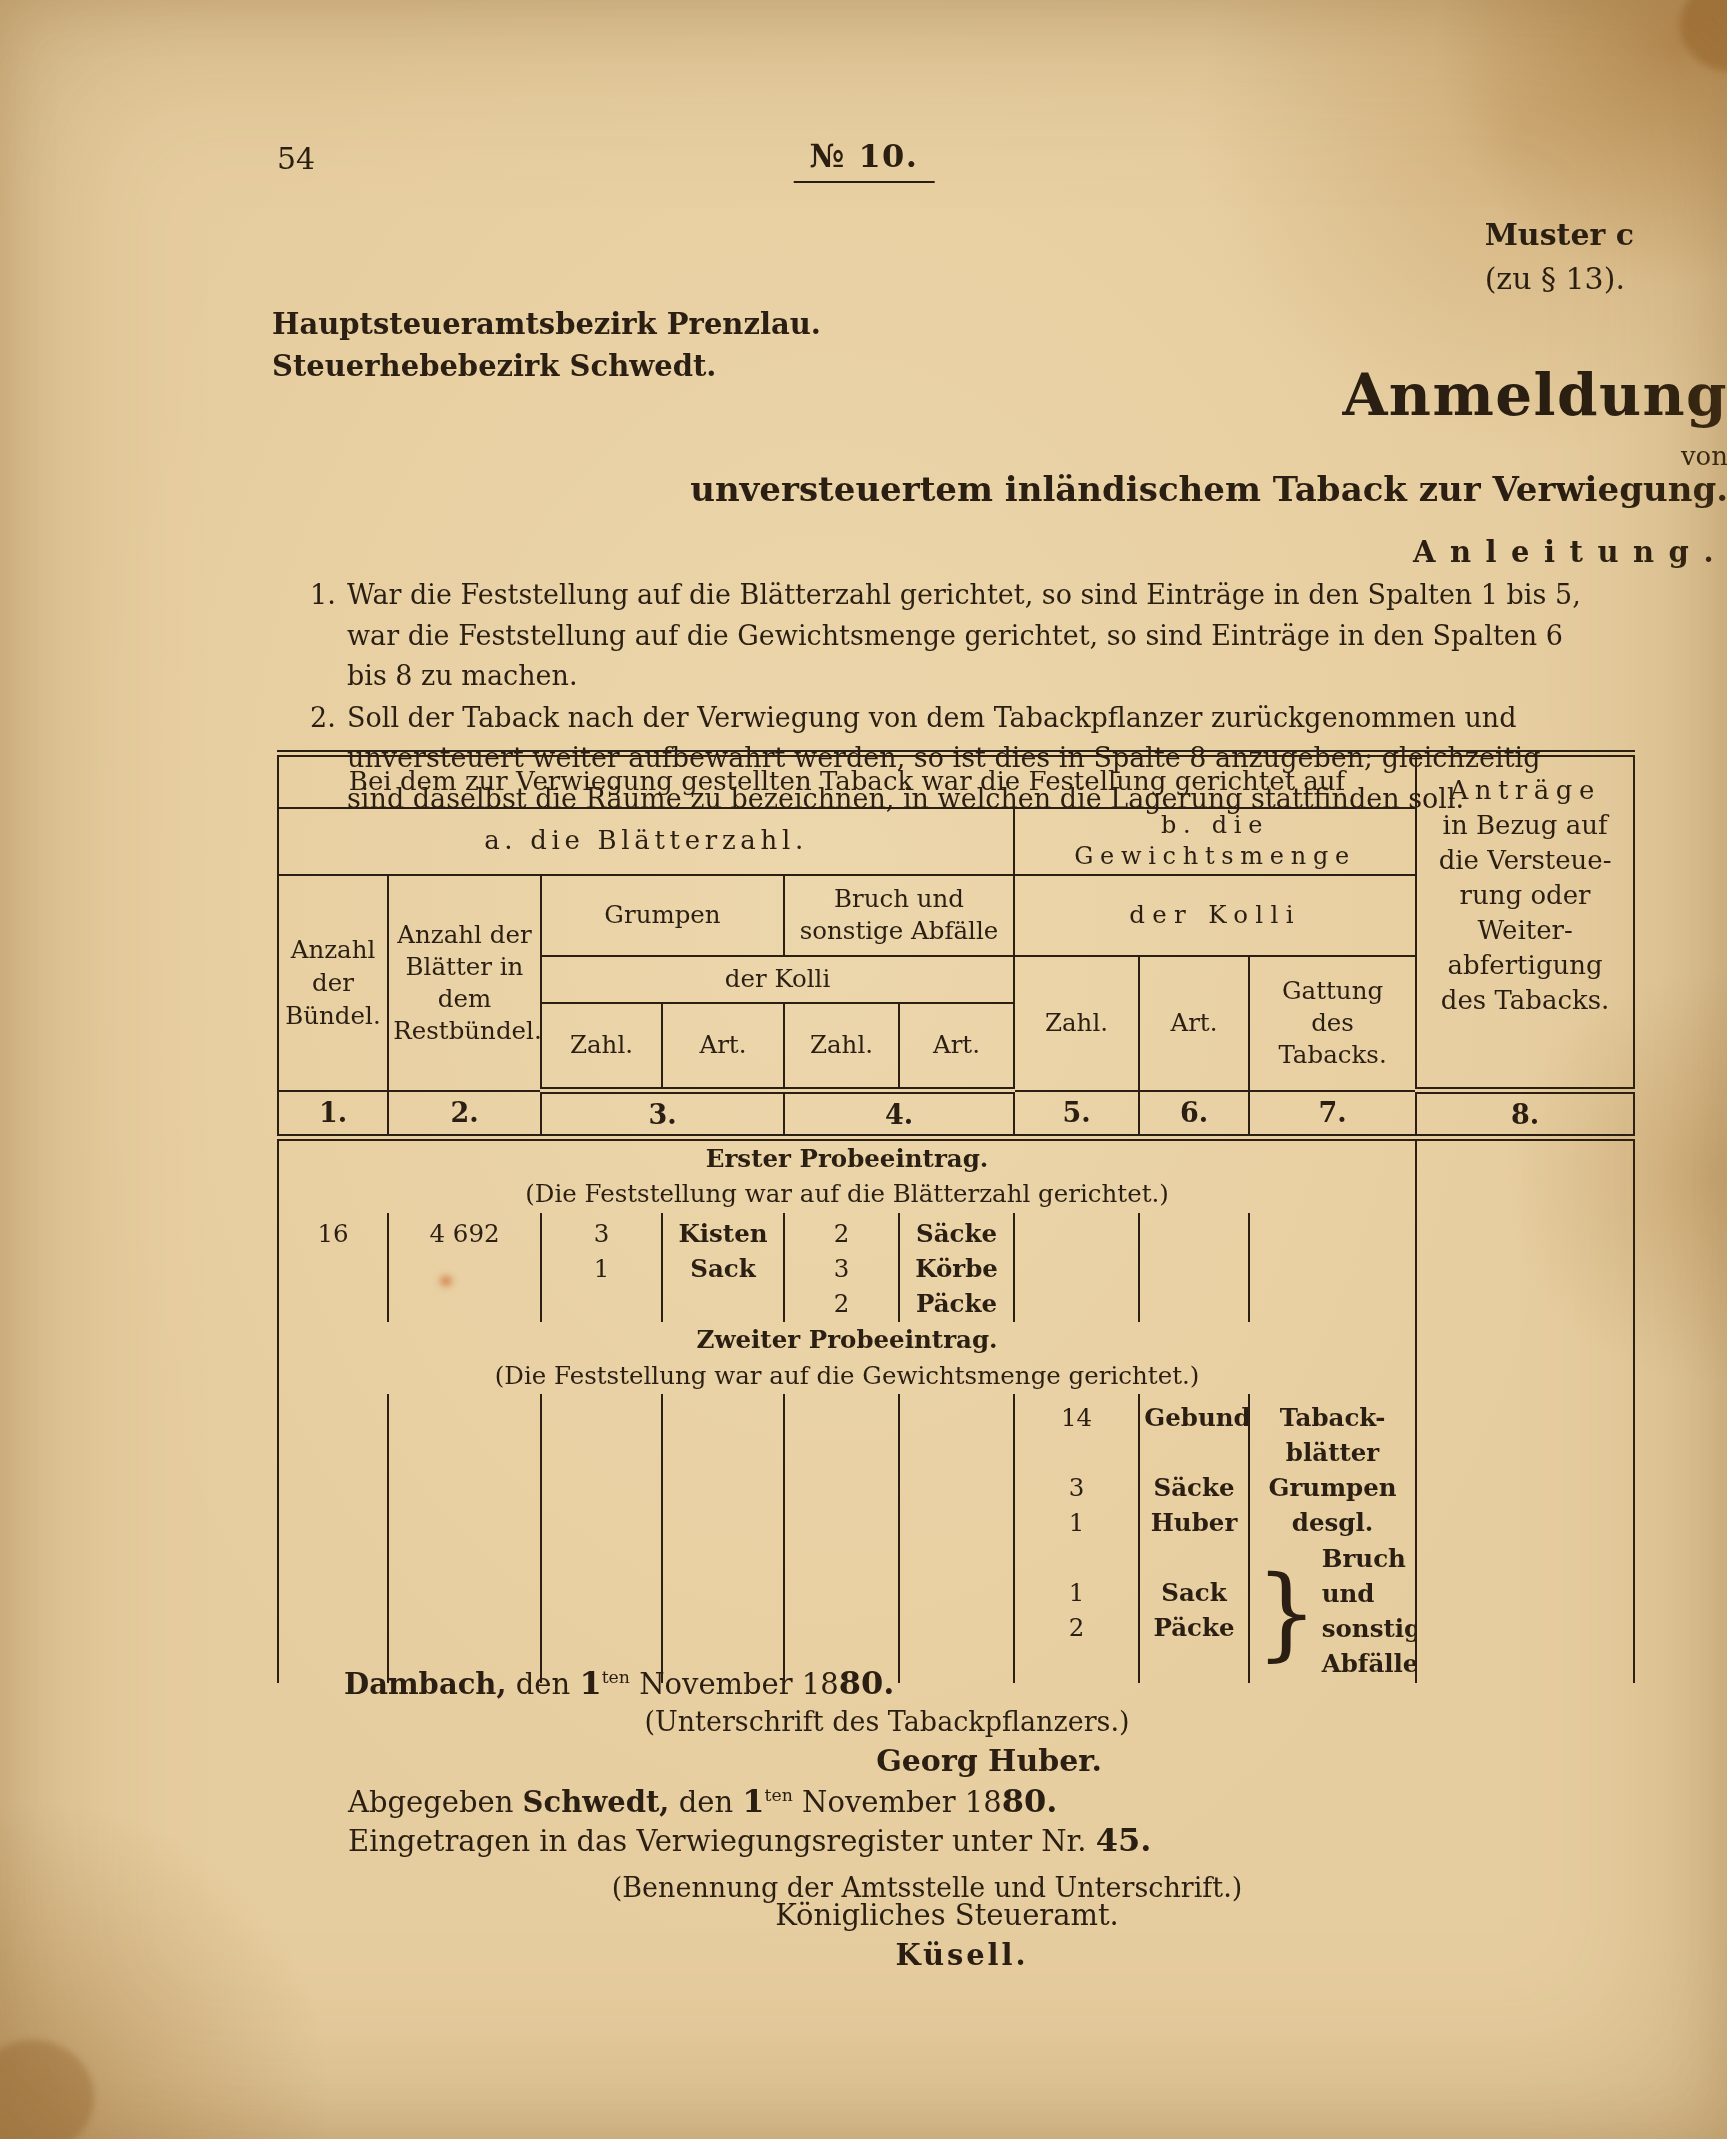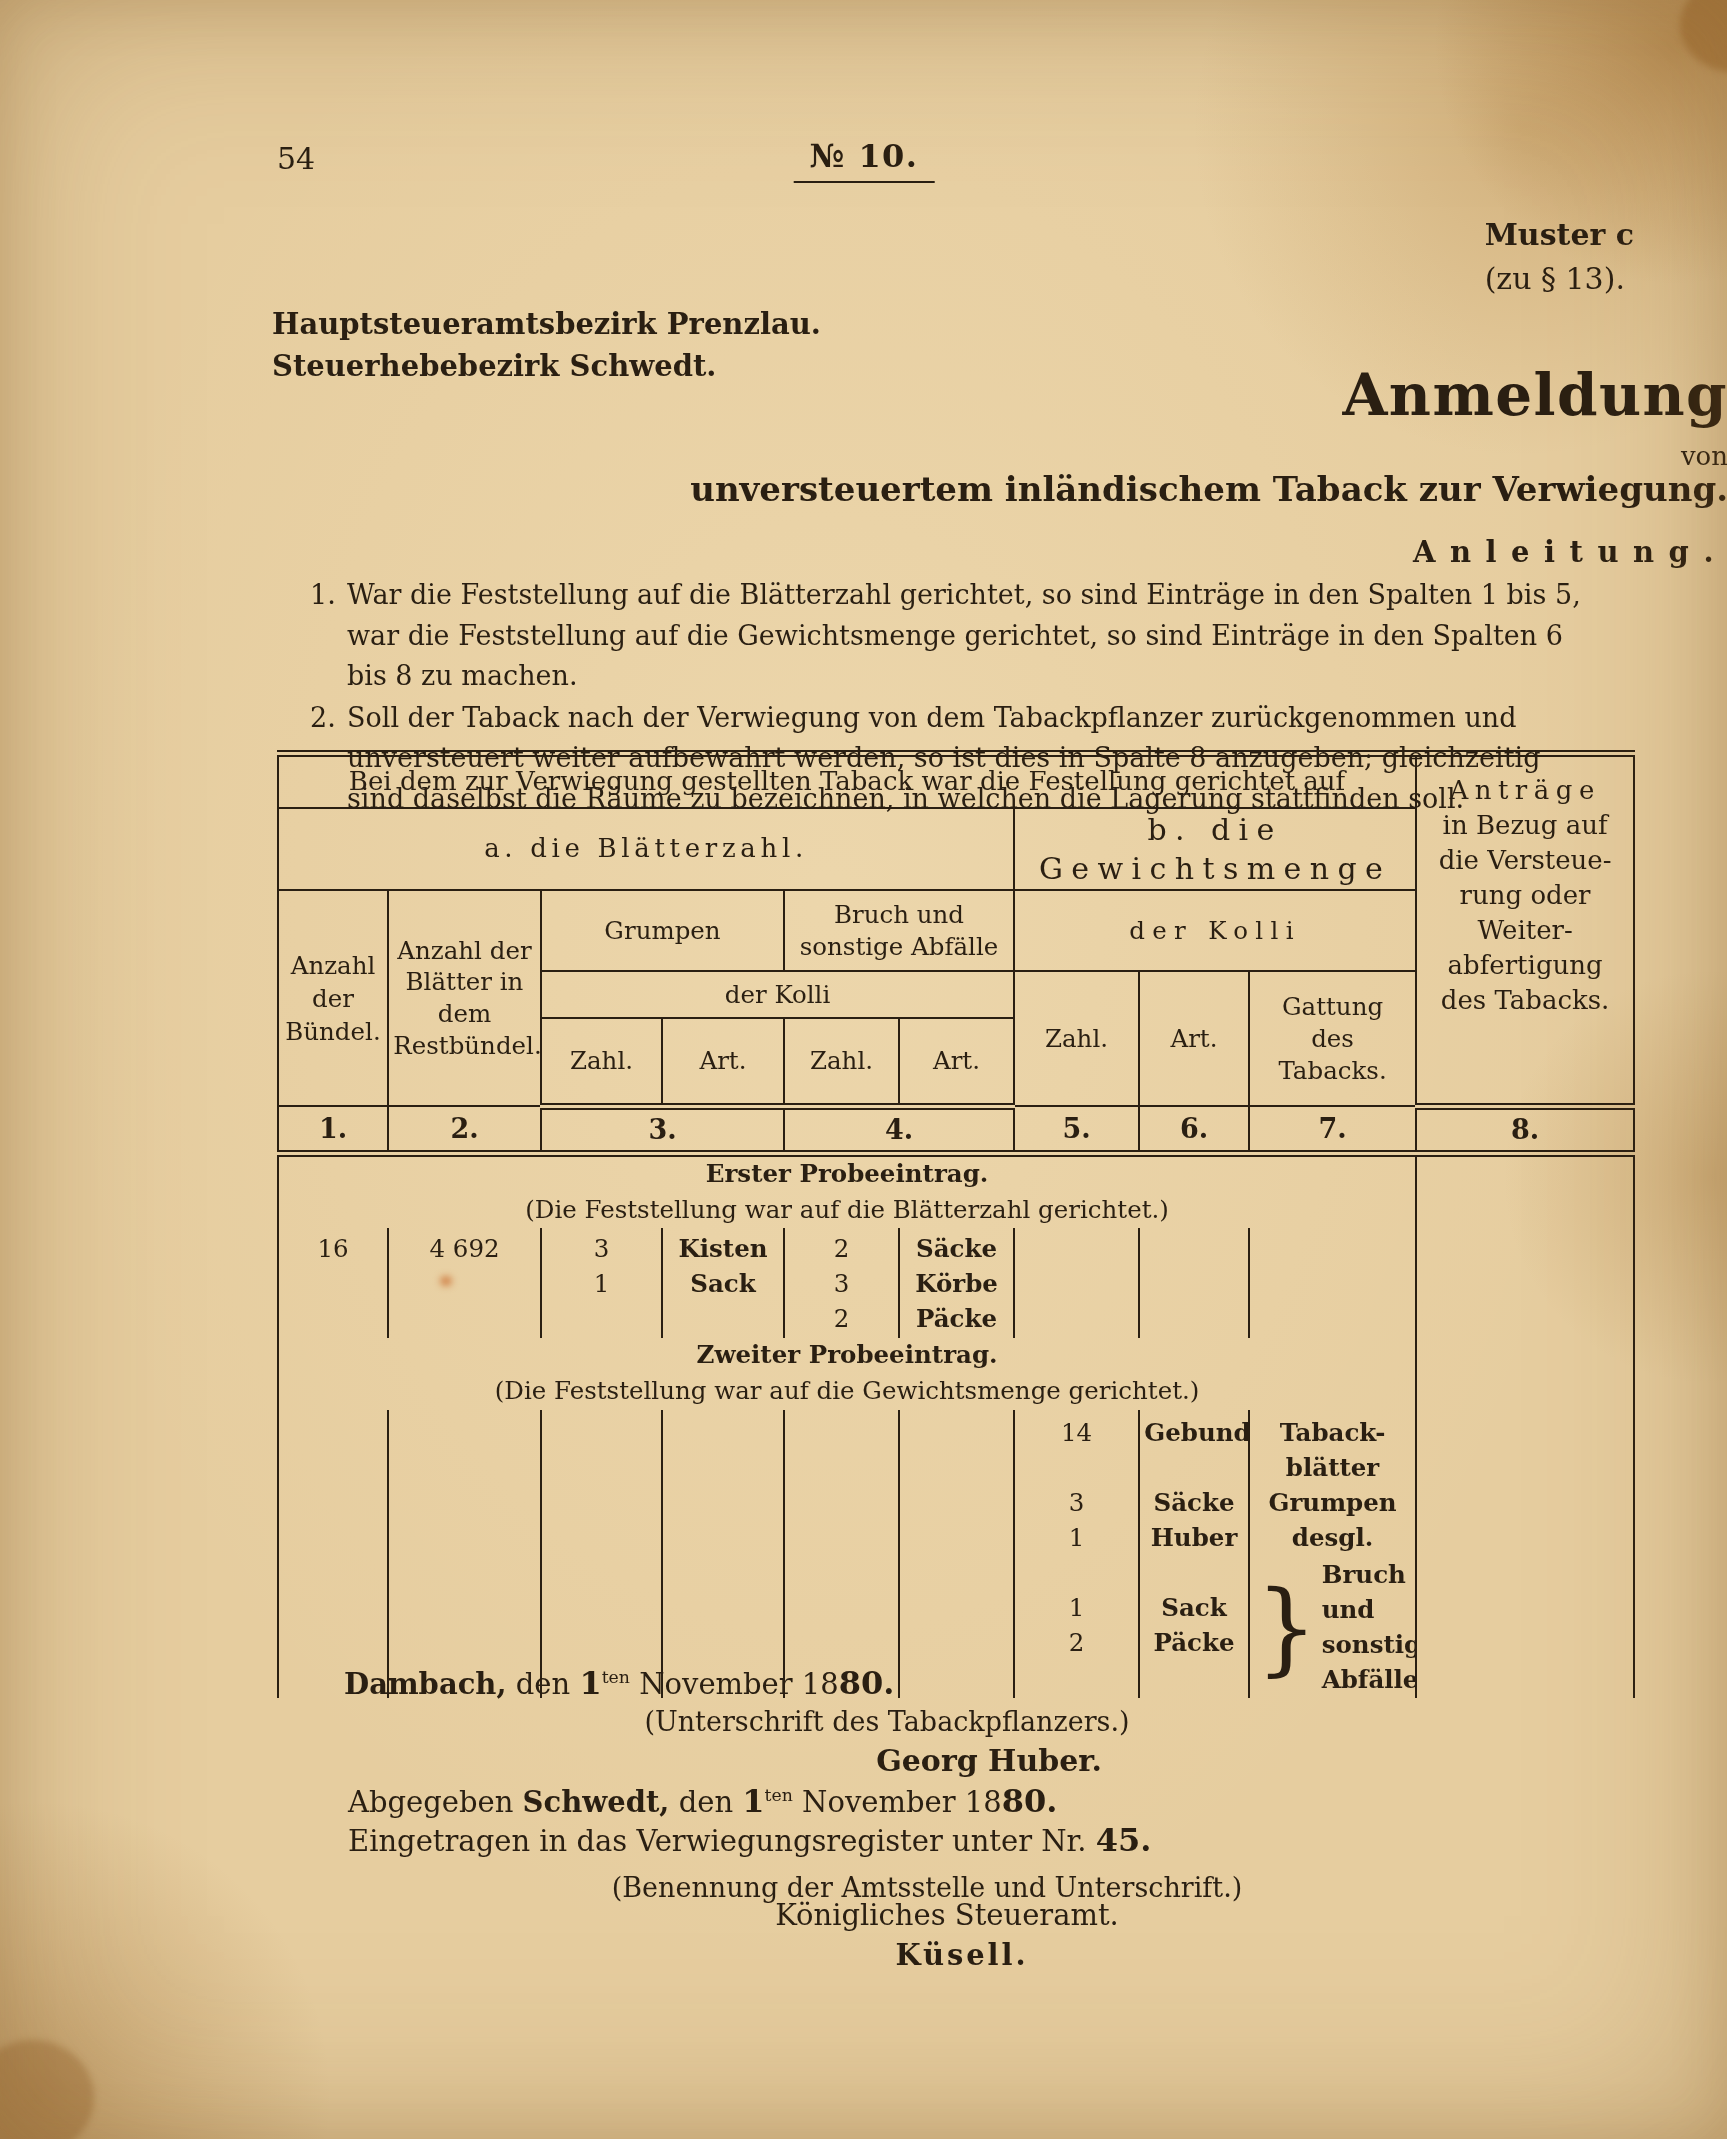--- a/index.html
+++ b/index.html
@@ -65,21 +65,21 @@
   tr.rE td, td.antraege{border-bottom:7.2px double #2a1f12}
   tr.rF td{height:47px;border-bottom:7.2px double #2a1f12;font-weight:bold;font-size:27px}
   .main td.b0{border-top:none;border-bottom:none}
   tr.secT td{height:35px}
   tr.secN td{height:37px}
   tr.d1 td{height:108px;vertical-align:top;padding-top:2.9px}
   tr.d2 td{height:245px;vertical-align:top;padding-top:5.8px}
 
   td.top-span{font-size:26px}
   td.group-a{letter-spacing:.18em;font-size:26px}
-  td.group-b{letter-spacing:.28em;font-size:30px}
+  td.group-b{letter-spacing:.28em;font-size:24px}
   td.spacedk{letter-spacing:.30em}
   td.antraege{vertical-align:top;padding-top:16px;font-size:26px}
   .ant-line{line-height:35px}
   .ant-line.sp1{letter-spacing:.25em}
   td.gattung-h div{line-height:32px}
   td.c1h div{line-height:33px}
 
   .title-cell{font-weight:bold;font-size:28px}
   .note-cell{font-size:24.5px}
   .ln{height:35px;line-height:35px}

